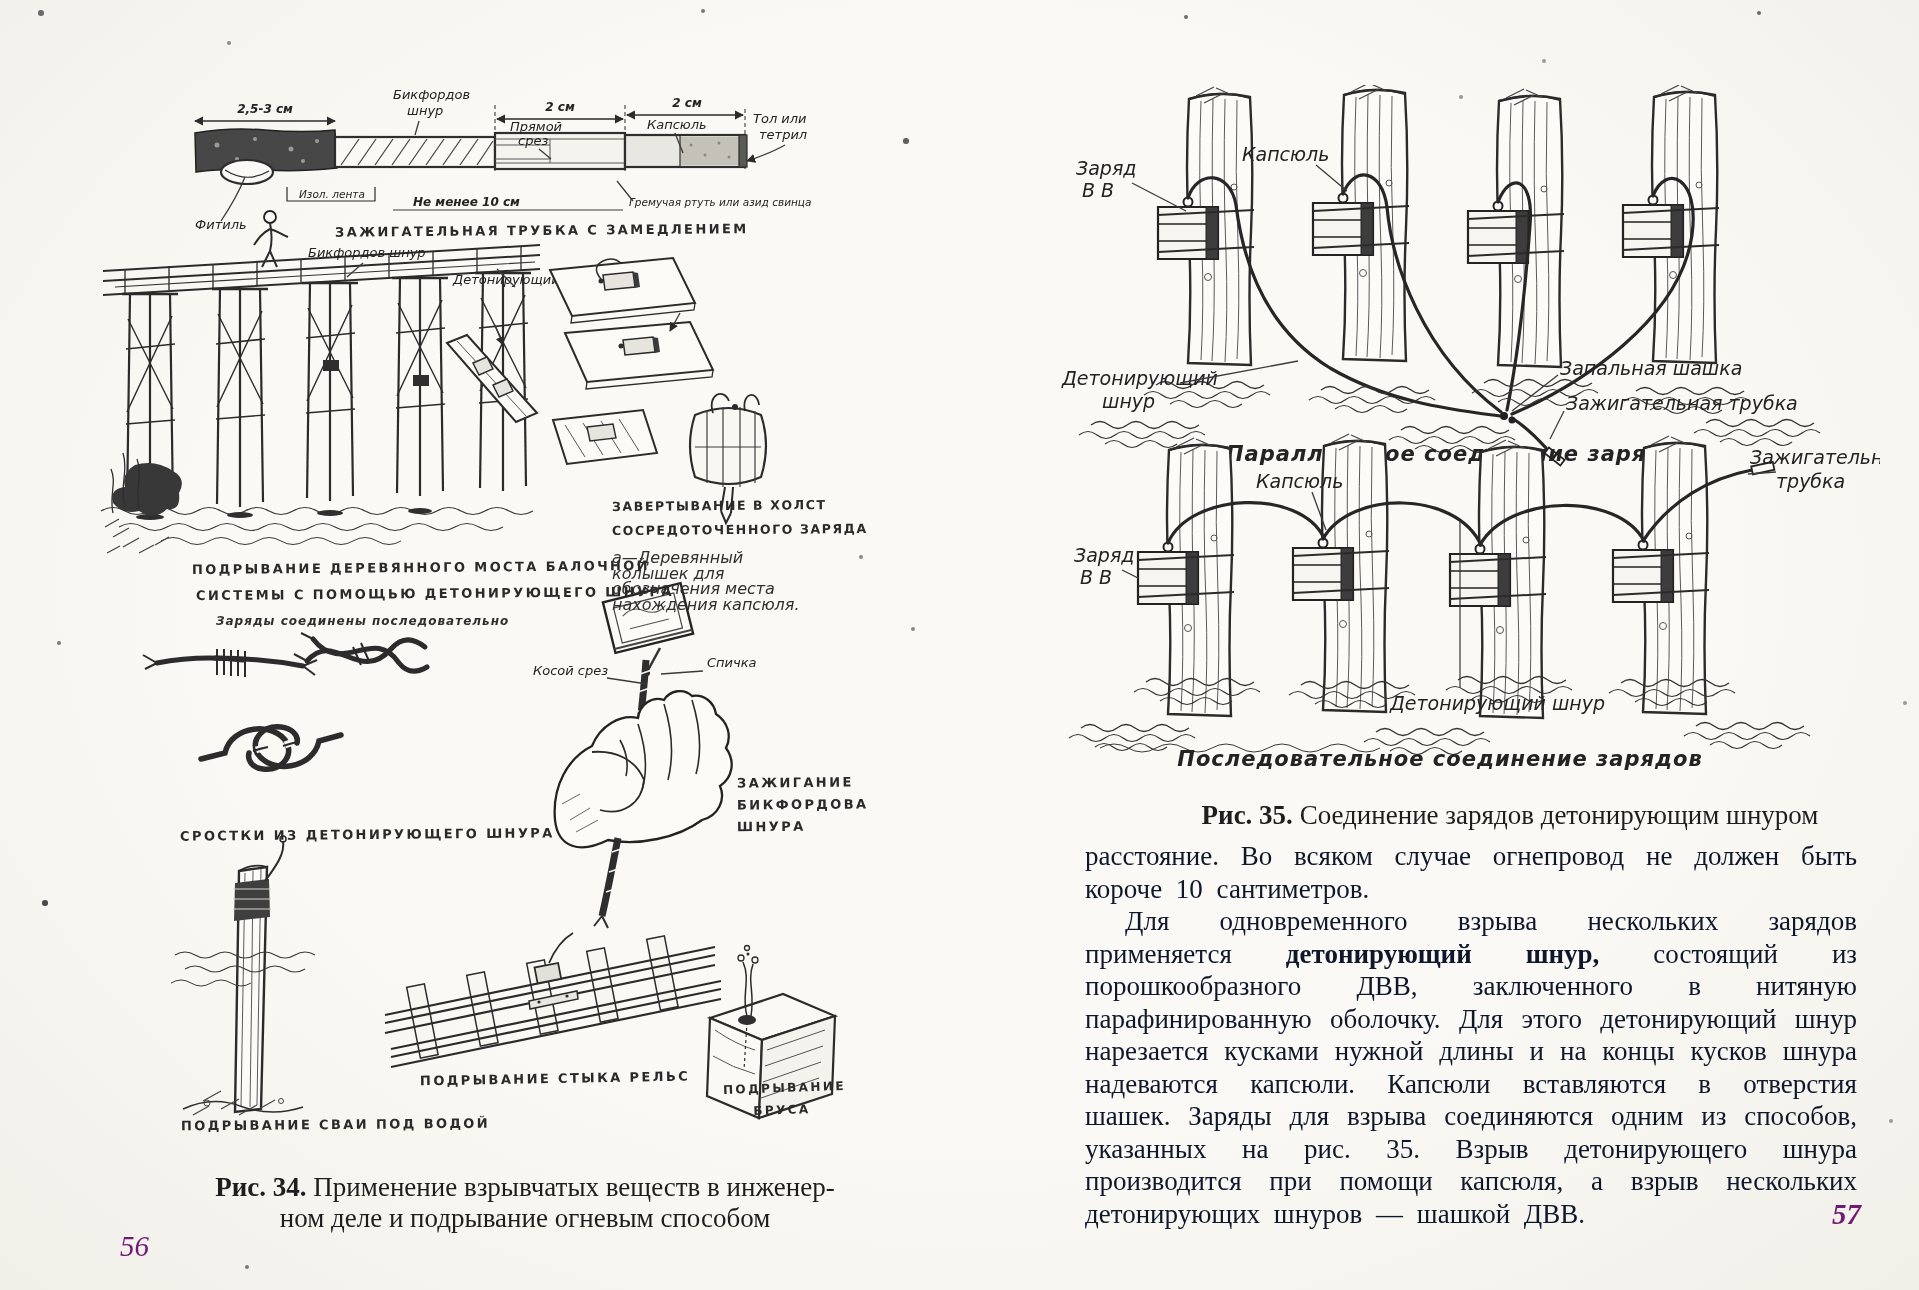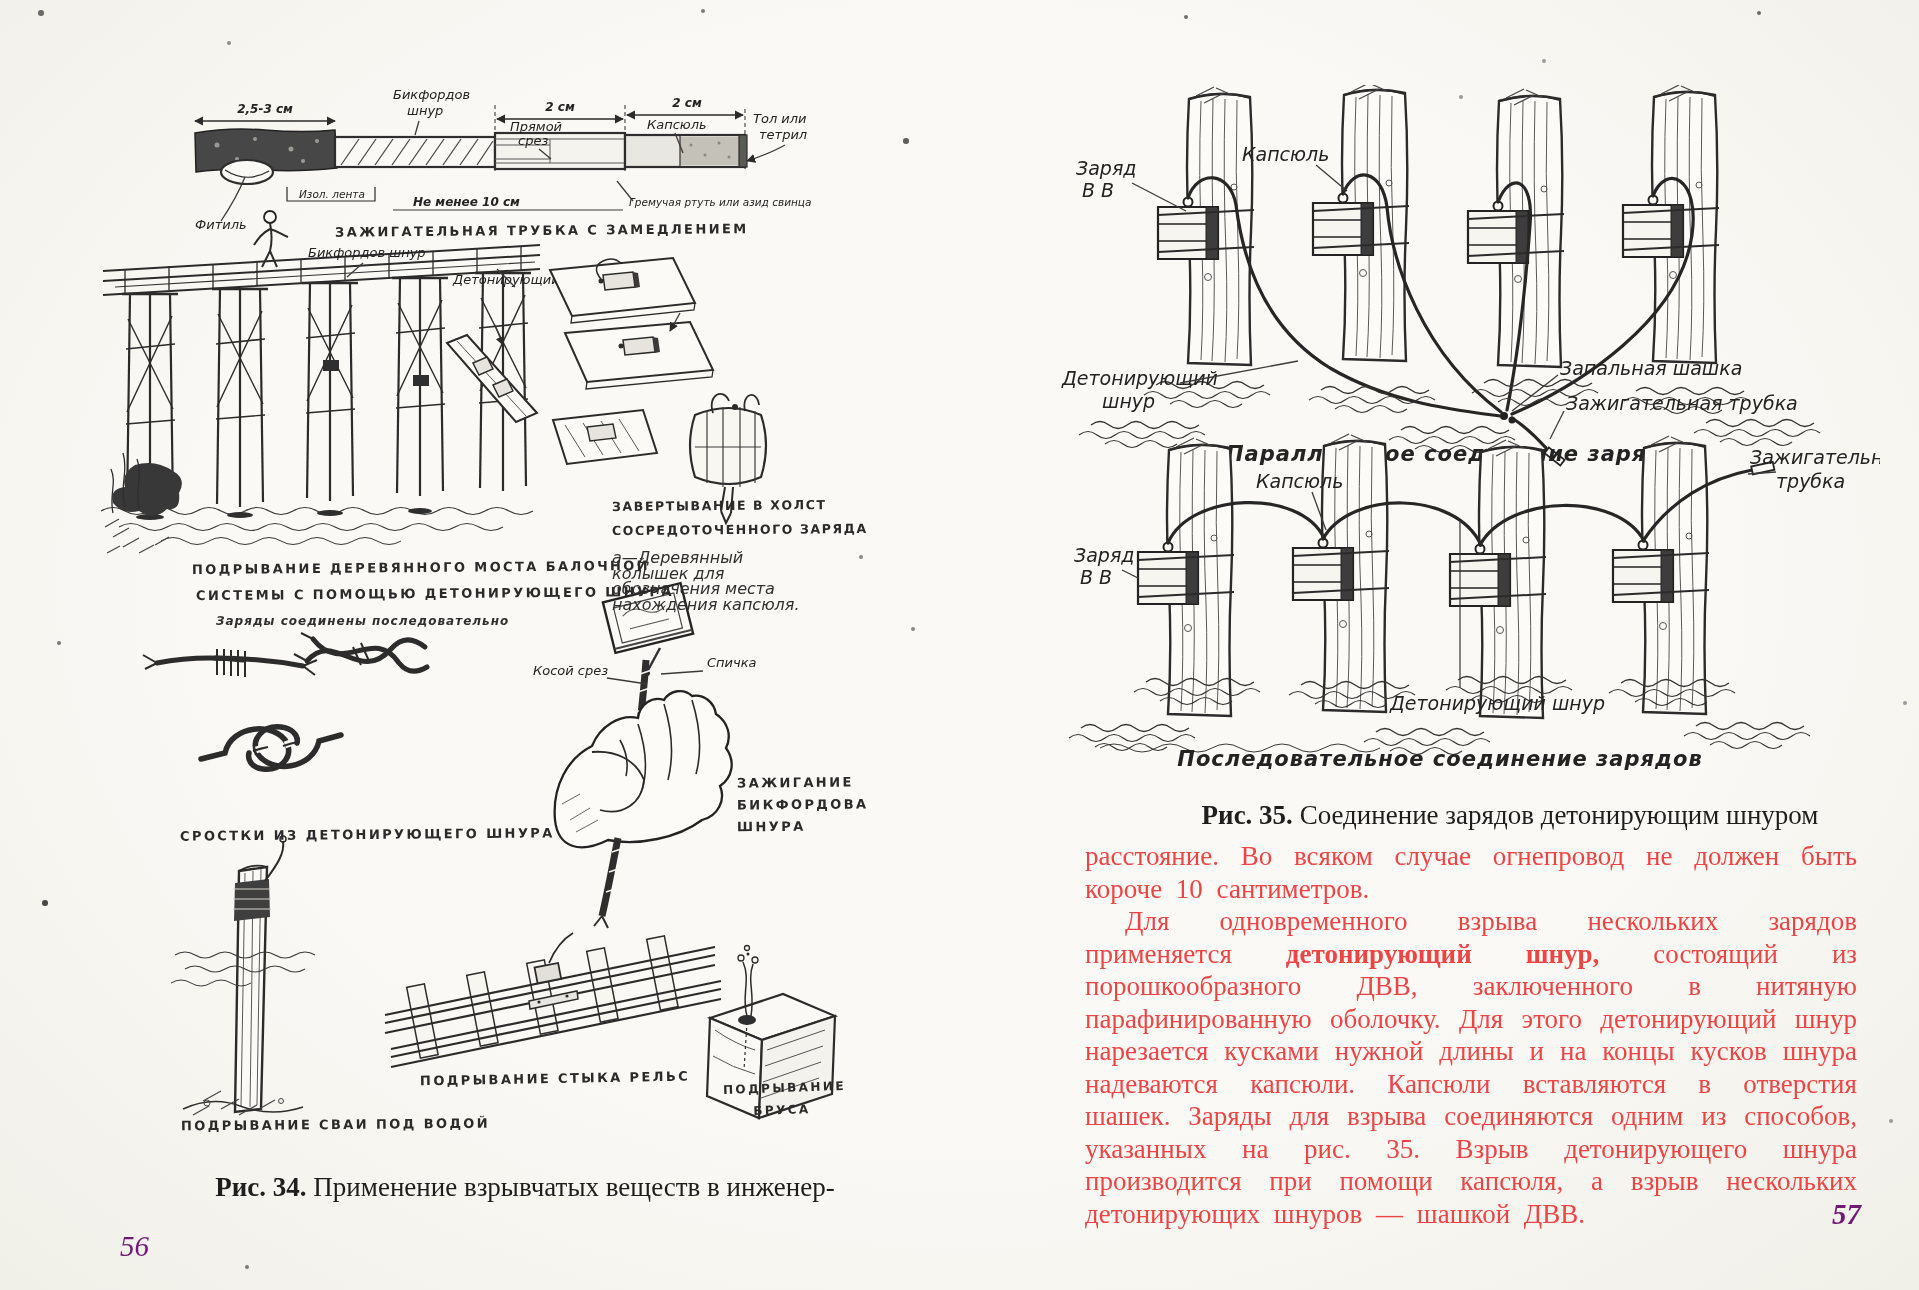--- a/index.html
+++ b/index.html
@@ -27,21 +27,21 @@
     font-size:12px;letter-spacing:1px;color:#2f2f2f;white-space:nowrap;
   }
   .hnote{
     position:absolute;font-family:"DejaVu Sans", sans-serif;font-style:italic;
     font-size:16px;line-height:15.5px;color:#2f2f2f;
   }
   .figcap{position:absolute;font-size:27px;text-align:center;color:#1e1e1e;}
   .figcap .pfx{font-weight:bold;}
   .body-text{
     position:absolute;left:1085px;top:840px;width:772px;
-    font-size:27px;line-height:32.5px;text-align:justify;word-spacing:7px;color:#ef4444;
+    font-size:27px;line-height:32.5px;text-align:justify;word-spacing:7px;color:#0f172a;
   }
   .body-para{margin:0;}
   .body-para.indent{text-indent:40px;}
   .body-para .b{font-weight:bold;}
   .pagenum{position:absolute;font-style:italic;font-size:29px;color:#701a75;}
   .specks{
     position:absolute;left:0;top:0;width:2px;height:2px;border-radius:50%;
     box-shadow:
       40px 12px 0 2px #6a6a6a, 228px 42px 0 1px #8a8a8a, 702px 10px 0 1px #7a7a7a,
       905px 140px 0 2px #606060, 1185px 16px 0 1px #6e6e6e, 1543px 60px 0 1px #9a9a9a,
@@ -305,20 +305,21 @@
 <div class="hcap" style="left:737px;top:797px">БИКФОРДОВА</div>
 <div class="hcap" style="left:737px;top:819px">ШНУРА</div>
 <div class="hcap" style="left:181px;top:1117px">ПОДРЫВАНИЕ СВАИ ПОД ВОДОЙ</div>
 <div class="hcap" style="left:420px;top:1071px;transform:rotate(-1deg)">ПОДРЫВАНИЕ СТЫКА РЕЛЬС</div>
 <div class="hcap" style="left:723px;top:1081px;width:118px;text-align:center;font-size:12px;transform:rotate(-2deg)">ПОДРЫВАНИЕ</div>
 <div class="hcap" style="left:723px;top:1103px;width:118px;text-align:center;font-size:12px;transform:rotate(-2deg)">БРУСА</div>
 
 <div class="figcap" style="left:205px;top:1172px;width:640px">
   <span class="pfx">Рис. 34.</span>
   <span>Применение взрывчатых веществ в инженер-</span>
+  <div>ном деле и подрывание огневым способом</div>
 </div>
 <div class="pagenum" style="left:120px;top:1230px">56</div>
 
 <svg style="left:1060px;top:85px" width="820" height="390" viewBox="0 0 820 390">
   <defs>
     <g id="pile">
       <path d="M-31,2 Q-35,70 -31,140 Q-28,205 -32,266 L31,268 Q28,200 31,135 Q34,66 30,0 Q0,-7 -31,2 Z" fill="#fcfbf8" stroke="#2b2b2b" stroke-width="2.4"></path>
       <path d="M-19,4 Q-22,80 -18,150 Q-16,210 -19,263" class="grain"></path>
       <path d="M-7,2 Q-9,90 -6,160 Q-5,215 -8,264" class="grain"></path>
       <path d="M5,2 Q3,85 6,155 Q8,215 5,265" class="grain"></path>

